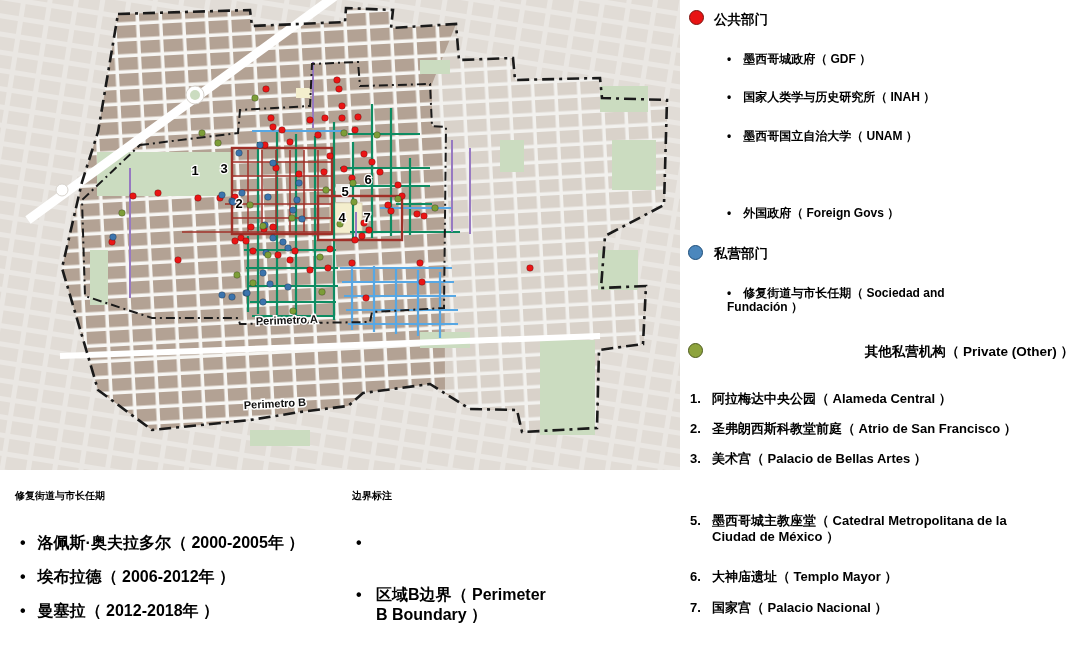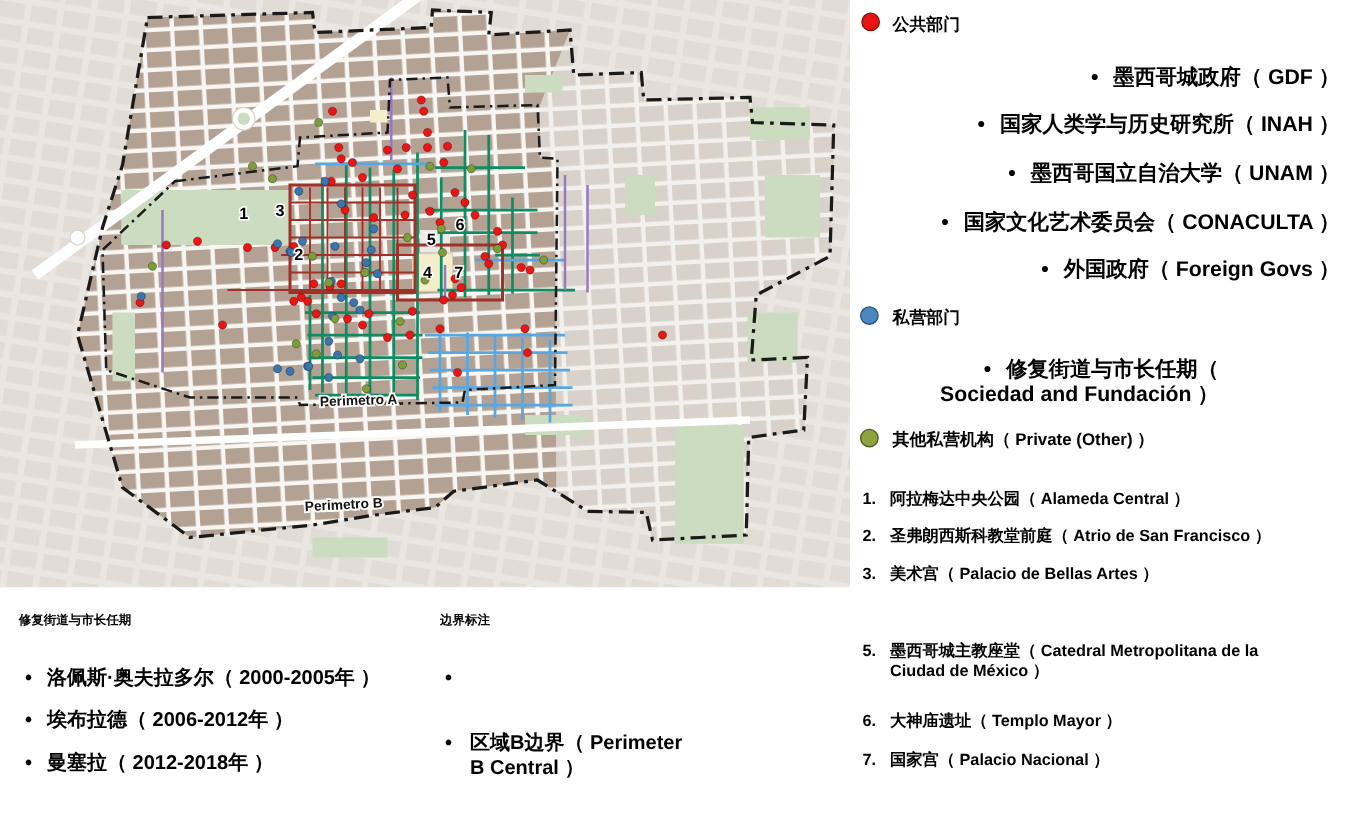--- a/index.html
+++ b/index.html
@@ -1,21 +1,21 @@
 <!DOCTYPE html>
 <html><head>
 <meta charset="utf-8">
 <style>
   html,body{margin:0;padding:0;background:#ffffff;}
   .canvas{position:relative;width:1080px;height:661px;background:#ffffff;overflow:hidden;
           font-family:"Liberation Sans",sans-serif;font-weight:bold;color:#000;}
   .abs{position:absolute;}
   .leg-circle{position:absolute;width:15px;height:15px;border-radius:50%;box-sizing:border-box;}
-  .leg-title{position:absolute;font-size:13.5px;line-height:1.15;}
-  .leg-item{position:absolute;font-size:17px;line-height:1.2;text-align:right;}
+  .leg-title{position:absolute;font-size:13.5px;line-height:1.15;text-align:right;}
+  .leg-item{position:absolute;font-size:12px;line-height:1.2;}
   .leg-item .bullet::before,.m-item .bullet::before,.b-item .bullet::before{content:"\2022";margin-right:12px;}
   .lm-row{position:absolute;font-size:13px;line-height:1.2;}
   .lm-num{display:inline-block;width:22px;}
   .sec-title{position:absolute;font-size:10px;}
   .m-item,.b-item{position:absolute;font-size:16px;line-height:1.25;}
   svg text{font-family:"Liberation Sans",sans-serif;}
   .perim-label{font-size:11px;font-weight:bold;fill:#111;paint-order:stroke;stroke:#ffffff;stroke-width:3px;}
 </style>
 </head>
 <body>
@@ -251,22 +251,20 @@
   </svg>
 
   <span class="leg-circle" style="left:689px;top:10px;background:#e81313;border:1.5px solid #7a1410"></span>
   <div class="leg-title" style="left:714px;top:12px">公共部门</div>
   <div class="leg-item" style="left:727px;top:52px;width:345px">
     <span class="bullet"></span><span>墨西哥城政府（ GDF ）</span></div>
   <div class="leg-item" style="left:727px;top:90px;width:345px">
     <span class="bullet"></span><span>国家人类学与历史研究所（ INAH ）</span></div>
   <div class="leg-item" style="left:727px;top:129px;width:345px">
     <span class="bullet"></span><span>墨西哥国立自治大学（ UNAM ）</span></div>
-  <div class="leg-item" style="left:727px;top:168px;width:345px">
-    <span class="bullet"></span><span>国家文化艺术委员会（ CONACULTA ）</span></div>
   <div class="leg-item" style="left:727px;top:206px;width:345px">
     <span class="bullet"></span><span>外国政府（ Foreign Govs ）</span></div>
 
   <span class="leg-circle" style="left:688px;top:245px;background:#4b87bd;border:1.5px solid #1f4e79"></span>
   <div class="leg-title" style="left:714px;top:246px">私营部门</div>
   <div class="leg-item" style="left:727px;top:286px;width:248px">
     <span class="bullet"></span><span>修复街道与市长任期（ Sociedad and Fundación ）</span></div>
 
   <span class="leg-circle" style="left:688px;top:343px;background:#8da33d;border:1.5px solid #4e5b1f"></span>
   <div class="leg-title" style="left:714px;top:344px;width:360px">其他私营机构（ Private (Other) ）</div>
@@ -293,16 +291,16 @@
     <span class="bullet"></span><span>埃布拉德（ 2006-2012年 ）</span></div>
   <div class="m-item" style="left:20px;top:601px;width:300px">
     <span class="bullet"></span><span>曼塞拉（ 2012-2018年 ）</span></div>
 
   <div class="sec-title" style="left:352px;top:489px">边界标注</div>
   <div class="b-item" style="left:356px;top:533px;width:215px">
     <span class="bullet" style="float:left"></span>
     </div>
   <div class="b-item" style="left:356px;top:585px;width:215px">
     <span class="bullet" style="float:left"></span>
-    <div style="margin-left:20px;max-width:185px">区域B边界（ Perimeter B Central ）</div>
+    <div style="margin-left:20px;max-width:185px">区域B边界（ Perimeter B Boundary ）</div>
     </div>
 
 </div>
 
 </body></html>

